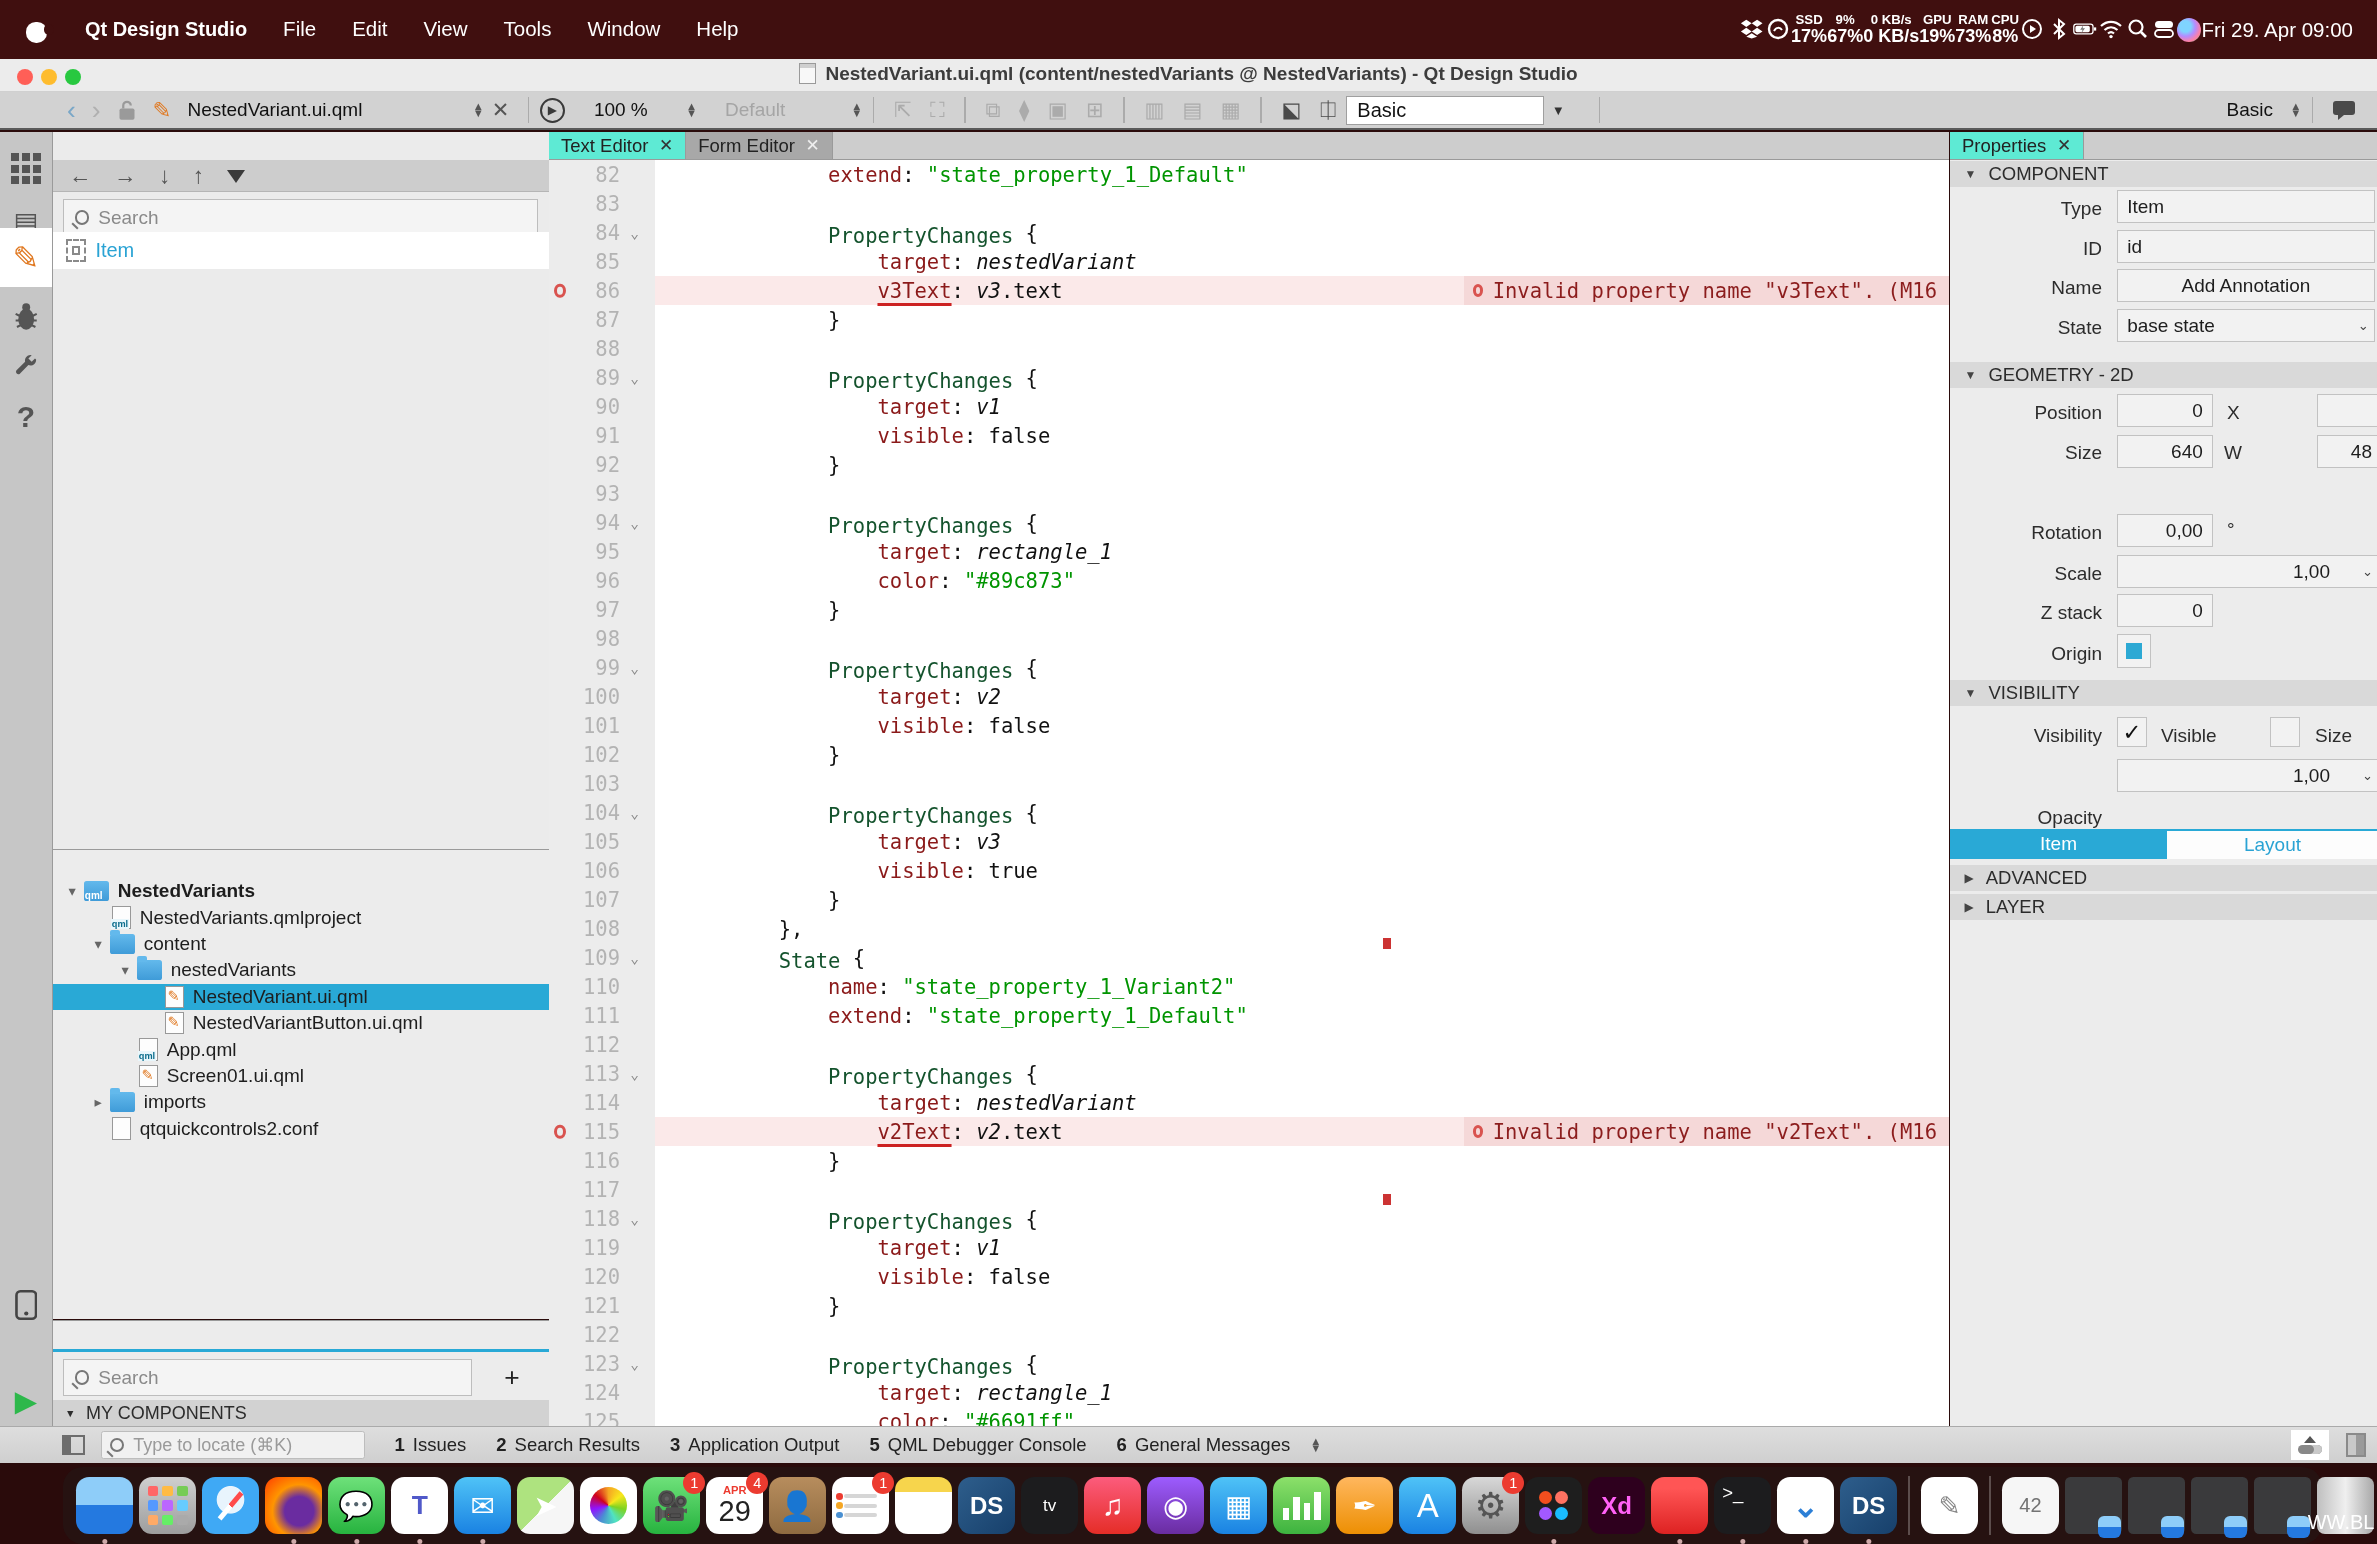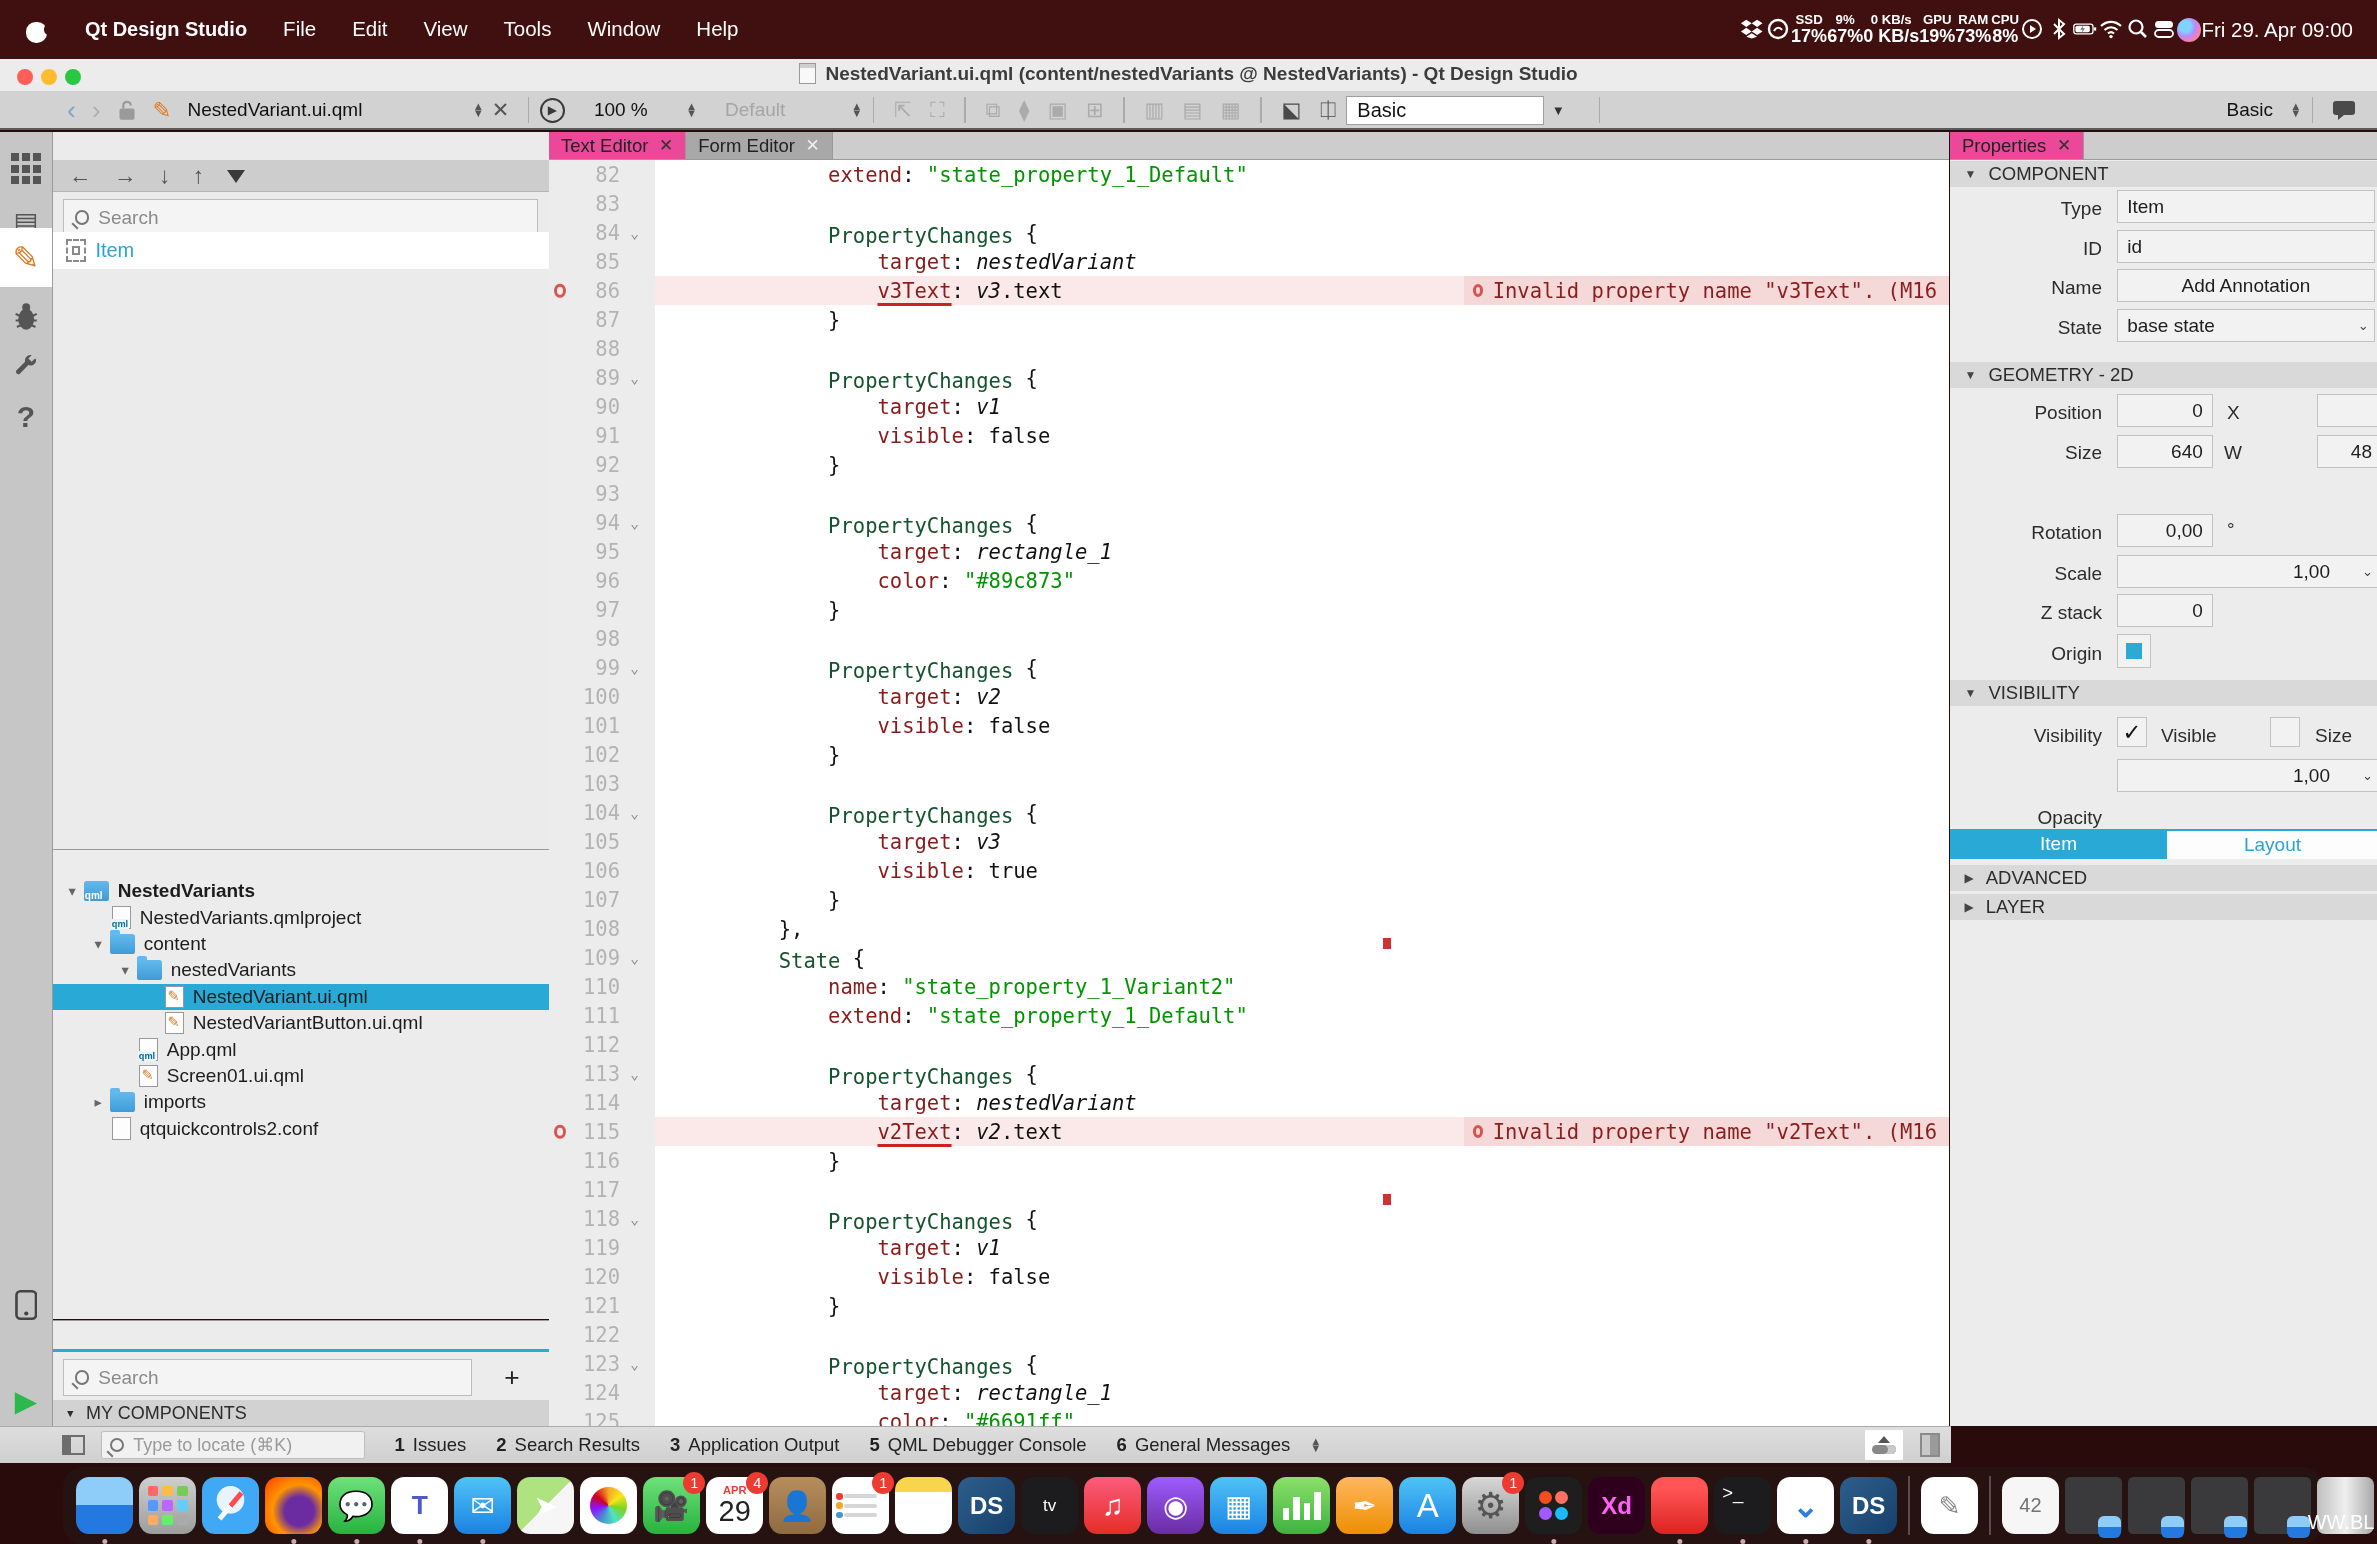--- a/index.html
+++ b/index.html
@@ -60,21 +60,21 @@
   .mode.active { background:#ffffff; }
   .grid9 { display:grid; grid-template-columns:repeat(3,8px); grid-template-rows:repeat(3,8px); gap:3.3px; }
   .grid9 i { background:#555; }
   .pencil { color:#e07820; font-size:32px; transform:rotate(0deg); }
 
   
   .tabrow { position:absolute; height:28px; background:#cdcdcd; border-bottom:1.3px solid #9a9a9a;
             display:flex; font-size:18.5px; color:#222; }
   .tab { display:flex; align-items:center; gap:10.6px; padding:0 12px; border-right:1.3px solid #9a9a9a; }
   .tab .x { font-size:17px; color:#333; }
-  .tab.active { background:#ec4899; }
+  .tab.active { background:#5eead4; }
   .tab.inactive { background:#a8a8a8; }
   .tab.inactive .x { color:#eee; }
   .tab.cyan { background:#29a9d6; }
   .searchbox { background:#f4f4f4; border:1.3px solid #bdbdbd; display:flex; align-items:center;
                color:#8a8a8a; font-size:19px; padding-left:10.6px; }
   .mag { width:14.5px; height:14.5px; border:2px solid #777; border-radius:50%; position:relative; margin-right:9.2px; flex:none; }
   .mag::after { content:""; position:absolute; left:-5.3px; top:13.2px; width:8px; height:2px;
                 background:#777; transform:rotate(45deg); }
 
   
@@ -157,21 +157,21 @@
   .origin-sq { width:16px; height:16px; background:#2da9d4; margin:auto; }
   .checkbox { position:absolute; width:30px; height:30px; background:#f2f2f2; border:1.3px solid #c2c2c2;
               display:flex; align-items:center; justify-content:center; font-size:22.5px; color:#111; }
   .seg { position:absolute; height:30px; display:flex; width:428px; }
   .seg .s1 { width:217px; background:#29a9d6; color:#fff; display:flex; align-items:center; justify-content:center; font-size:19px; }
   .seg .s2 { flex:1; background:#fdfdfd; color:#2aa3d4; display:flex; align-items:center; justify-content:center;
              font-size:19px; border-top:2px solid #29a9d6; }
   .ddarrow { position:absolute; right:5.3px; font-size:13.2px; color:#444; }
 
   
-  #statusbar { position:absolute; left:0; top:1426px; width:1951px; height:37px;
+  #statusbar { position:absolute; left:0; top:1426px; width:2377px; height:37px;
                background:linear-gradient(180deg,#dedede,#cfcfcf); border-top:1.3px solid #aaa;
                display:flex; align-items:center; font-size:18.5px; color:#222; }
   #sb-toggle { width:22.5px; height:20px; border:2px solid #6d6d6d; margin:0 16px 0 62px; position:relative; }
   #sb-toggle::before { content:""; position:absolute; left:0; top:0; width:6.6px; height:100%; background:#6d6d6d; }
   #locate { width:264px; height:28px; background:#f1f1f1; border:1.3px solid #bdbdbd; border-radius:2.6px;
             display:flex; align-items:center; padding-left:8px; color:#9a9a9a; font-size:18px; }
   .sb-btn { margin-left:30px; display:flex; gap:8px; align-items:center; }
   .sb-btn b { font-weight:bold; }
   #sb-right { margin-left:auto; display:flex; align-items:center; gap:17px; padding-right:10.6px; }
   #prog-box { width:38px; height:30px; background:#fff; display:flex; flex-direction:column;

